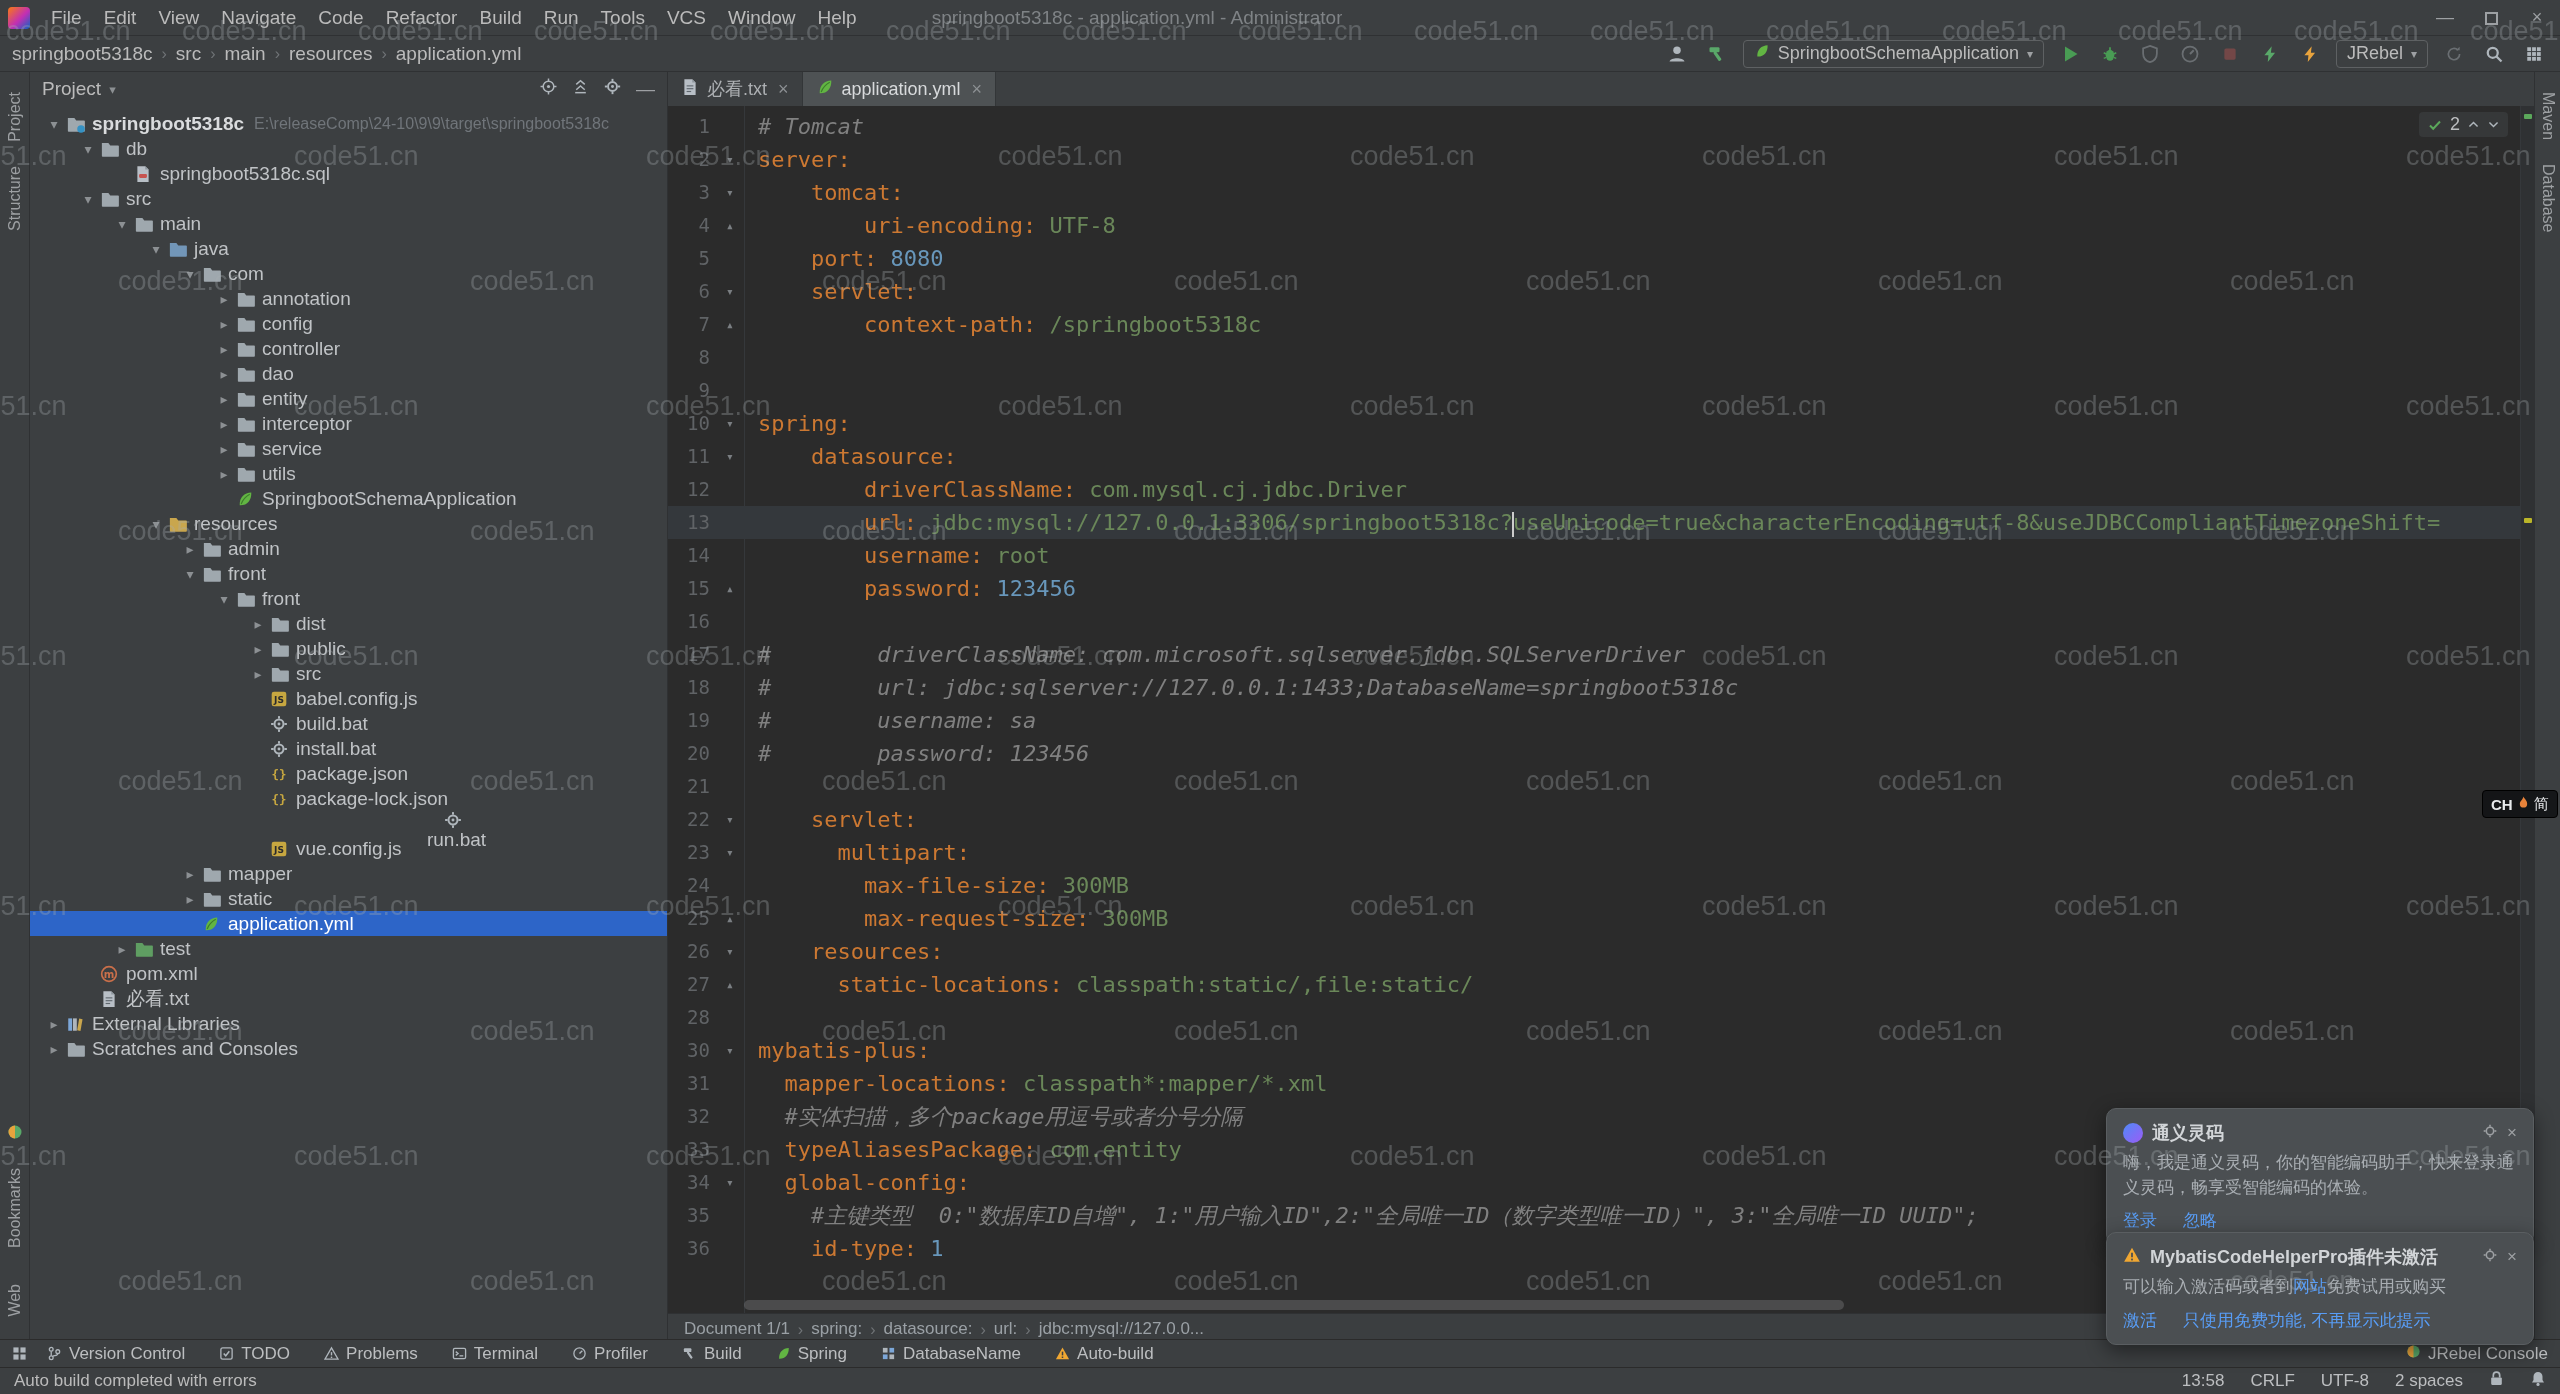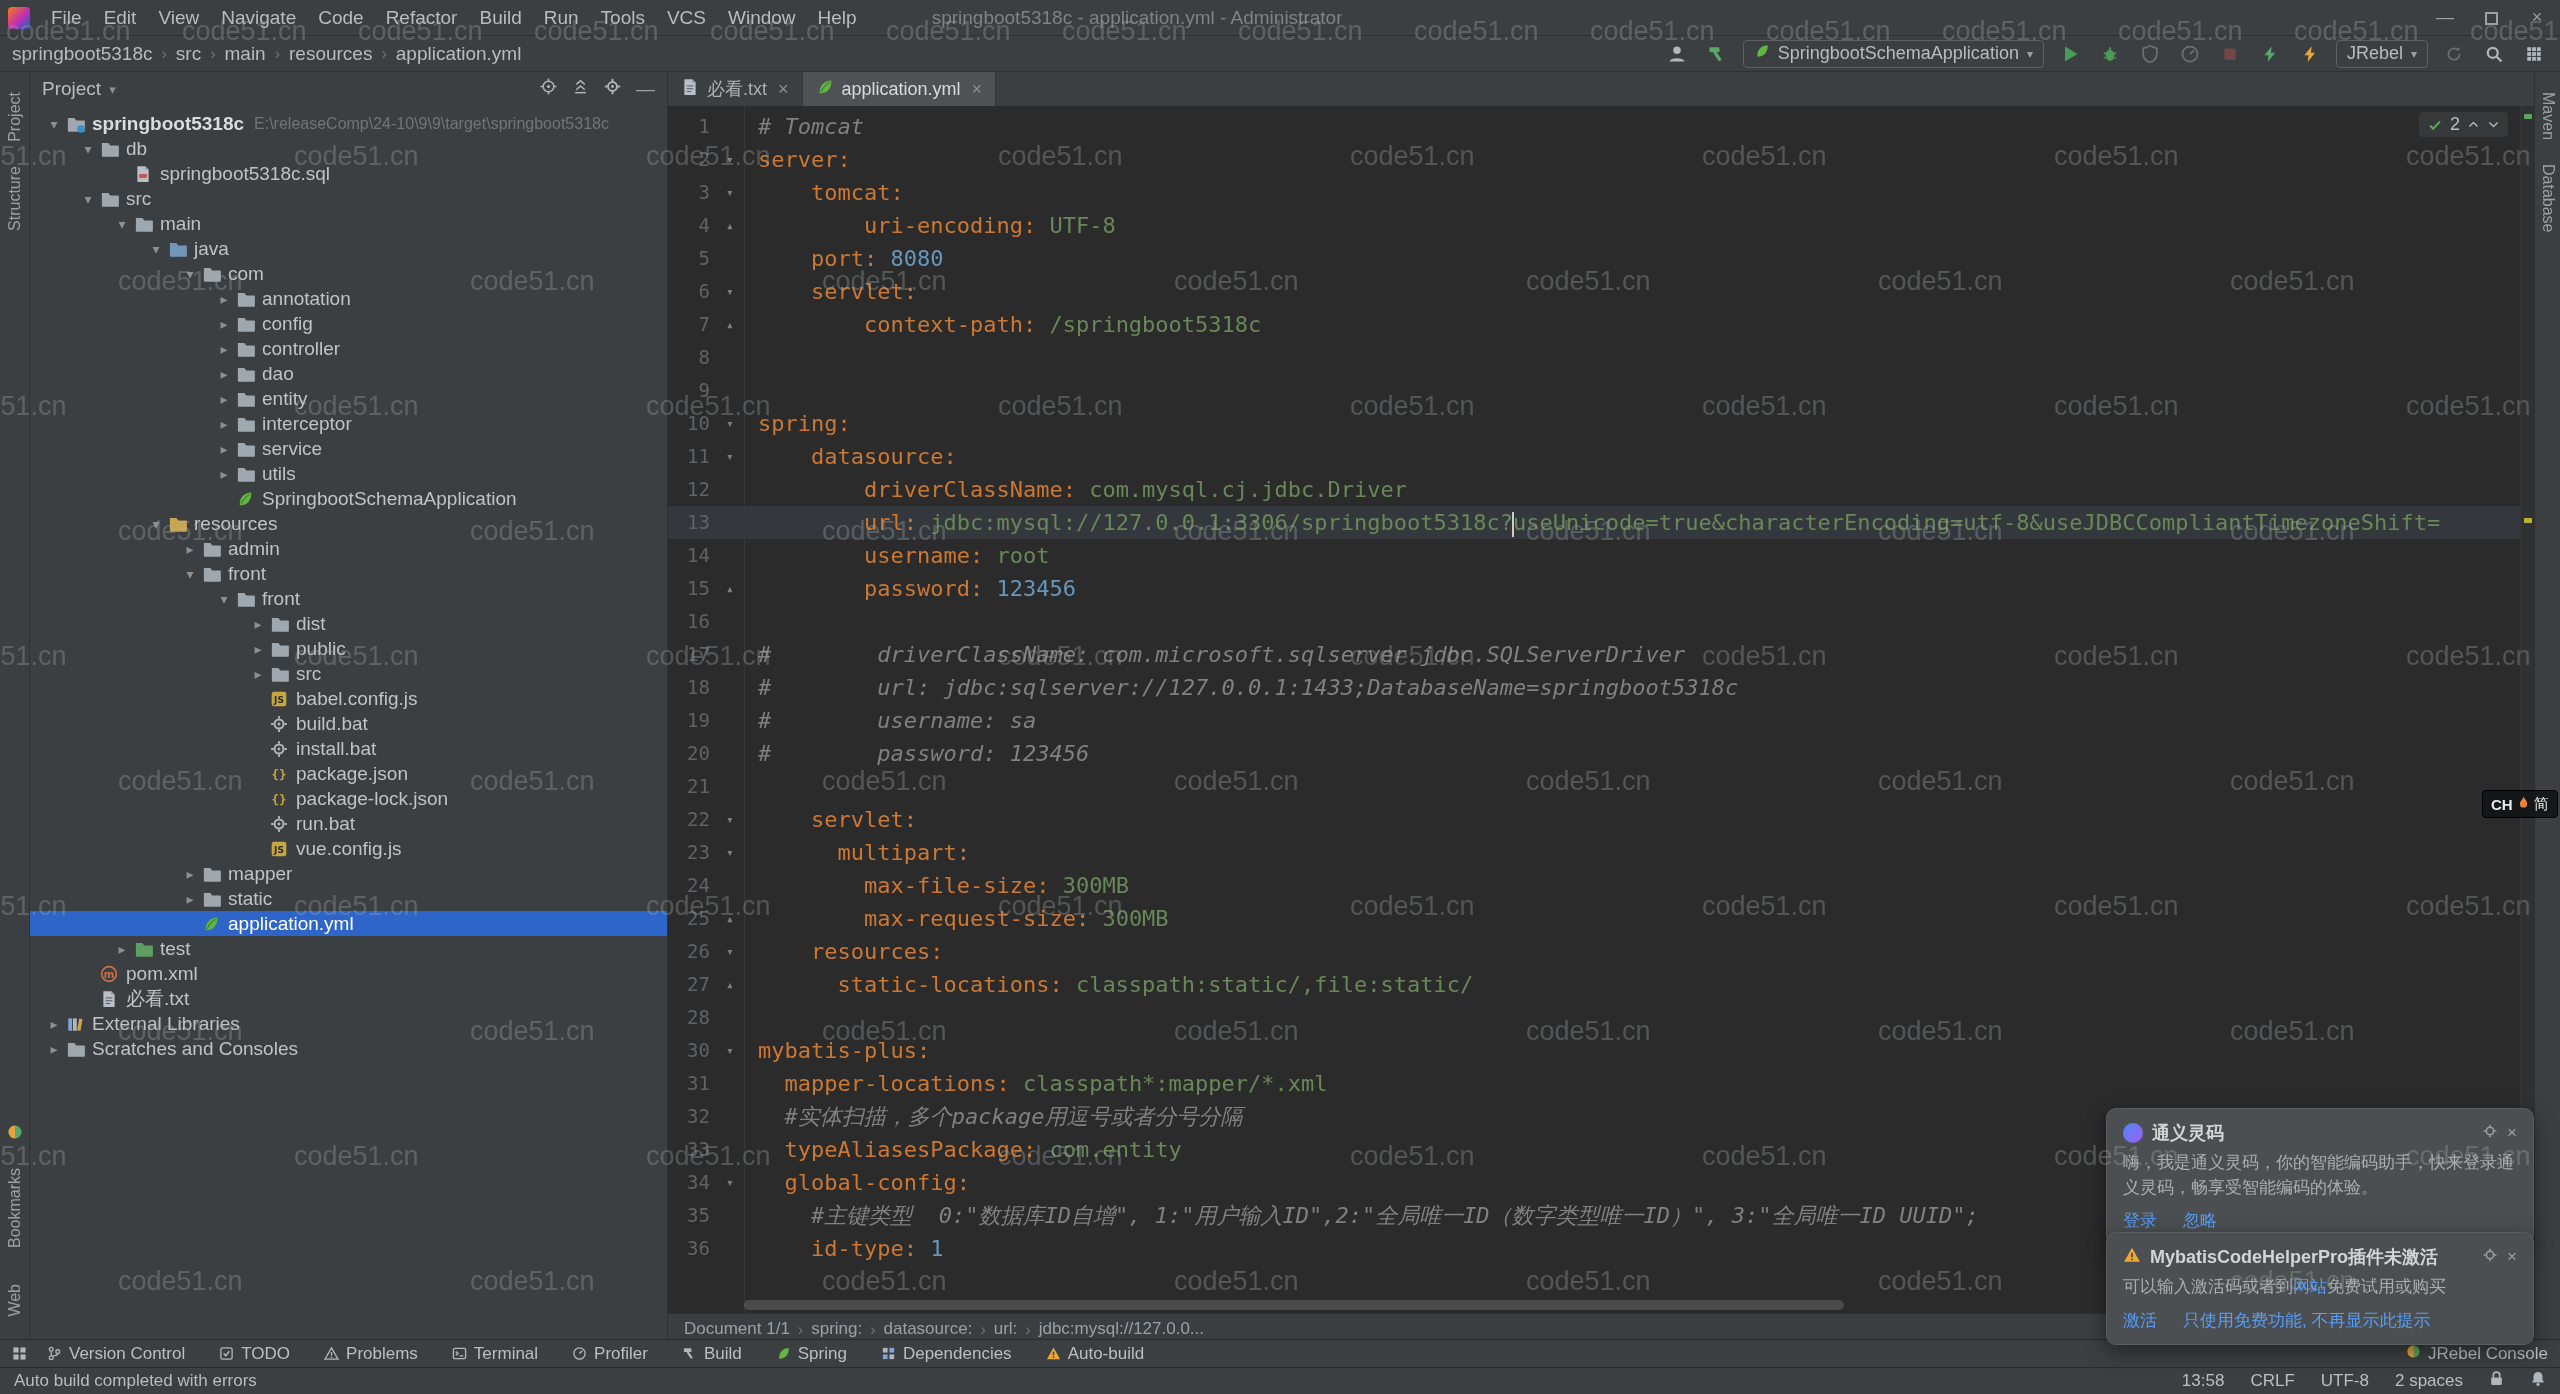--- a/index.html
+++ b/index.html
@@ -570,21 +570,21 @@
           </div>
           <div class="tree-row" style="padding-left: 216px;">
             <span class="chev"></span>
             <span class="ticon">
               <svg width="18" height="18" viewBox="0 0 16 16">
                 <text x="8" y="12.5" text-anchor="middle" font-size="11" font-weight="bold" fill="#C7A740" font-family="DejaVu Sans Mono, monospace">{}</text>
               </svg>
             </span>
             <span class="tlabel">package-lock.json</span>
           </div>
-          <div class="tree-row" style="padding-left: 216px;">
+          <div class="tree-row" style="padding-left: 216px; flex-direction: column;">
             <span class="chev"></span>
             <span class="ticon">
               <svg width="18" height="18" viewBox="0 0 16 16">
                 <circle cx="8" cy="8" r="4" fill="none" stroke="#AFB6BC" stroke-width="1.8"></circle>
                 <circle cx="8" cy="8" r="1.3" fill="#AFB6BC"></circle>
                 <g stroke="#AFB6BC" stroke-width="1.8">
                   <line x1="8" y1="1" x2="8" y2="3.2"></line>
                   <line x1="8" y1="12.8" x2="8" y2="15"></line>
                   <line x1="1" y1="8" x2="3.2" y2="8"></line>
                   <line x1="12.8" y1="8" x2="15" y2="8"></line>
@@ -874,21 +874,21 @@
         </span>
         <span class="tw-item">
           <span style="display: flex;">
             <svg width="15" height="15" viewBox="0 0 16 16">
               <rect x="2" y="2" width="5" height="5" fill="#AFB6BC"></rect>
               <rect x="9" y="2" width="5" height="5" fill="#7CA7D8"></rect>
               <rect x="2" y="9" width="5" height="5" fill="#7CA7D8"></rect>
               <rect x="9" y="9" width="5" height="5" fill="#AFB6BC"></rect>
             </svg>
           </span>
-          <span>Dependencies</span>
+          <span>DatabaseName</span>
         </span>
         <span class="tw-item">
           <span style="display: flex;">
             <svg width="15" height="15" viewBox="0 0 16 16">
               <path fill="#F0A732" d="M8 1.5L15 14H1z"></path>
               <rect x="7.2" y="6" width="1.6" height="4" fill="#3c3f41"></rect>
               <rect x="7.2" y="11.2" width="1.6" height="1.6" fill="#3c3f41"></rect>
             </svg>
           </span>
           <span>Auto-build</span>

